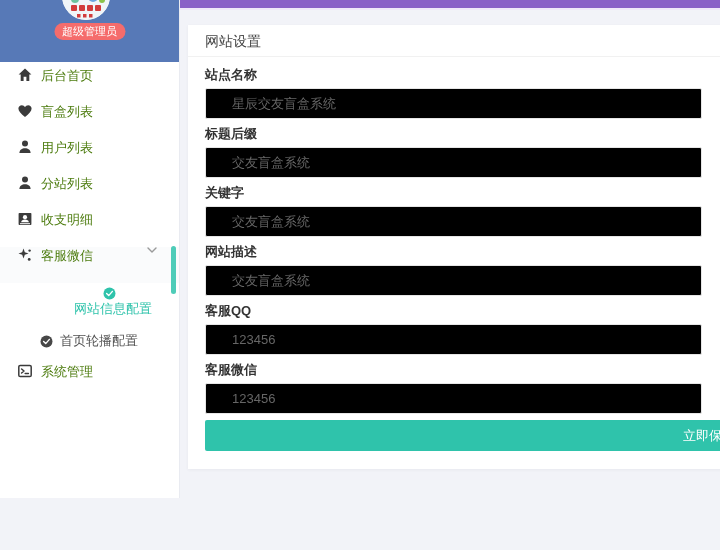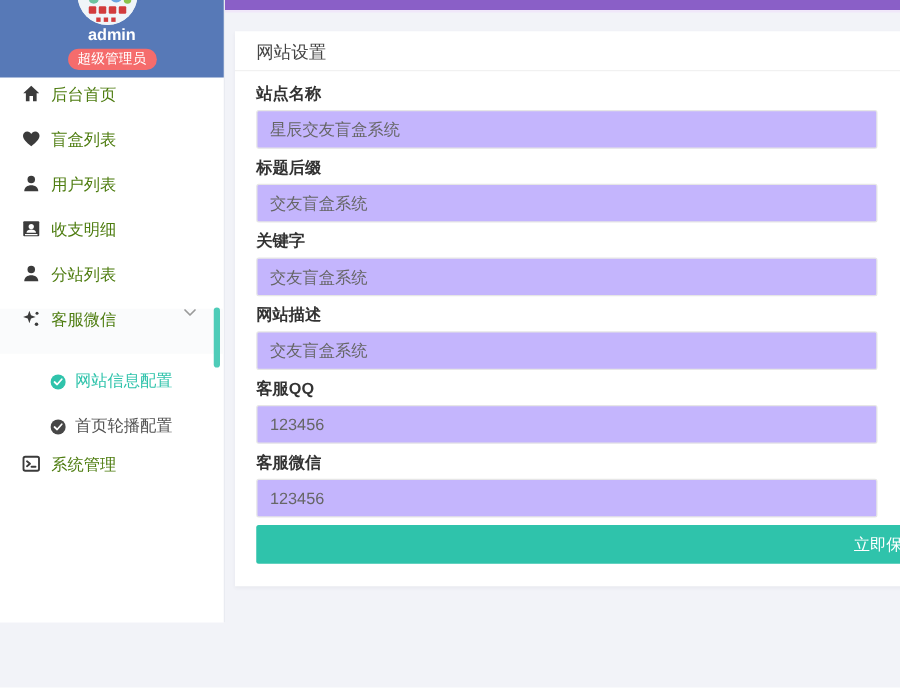--- a/index.html
+++ b/index.html
@@ -13,47 +13,47 @@
   *{margin:0;padding:0;box-sizing:border-box;}
   html,body{width:720px;height:550px;overflow:hidden;}
   body{font-family:"Liberation Sans","DejaVu Sans",sans-serif;background:var(--page-bg);}
   .screen{position:relative;width:720px;height:498px;overflow:hidden;background:var(--page-bg);}
 
   
   .sidebar{position:absolute;left:0;top:0;width:180px;height:550px;background:#fff;border-right:1px solid #e9ebf1;}
   .sidebar-header{position:relative;height:62px;background:var(--header-blue);overflow:hidden;}
   .avatar{position:absolute;left:62px;top:-28px;width:48px;height:48px;border-radius:50%;overflow:hidden;background:#eef4f8;}
   .username{position:absolute;top:20px;left:0;width:100%;text-align:center;color:#fff;font-size:13px;font-weight:700;}
-  .role-badge{position:absolute;top:39px;left:50%;transform:translateX(-50%);background:var(--badge-red);color:#fff;font-size:11px;line-height:15px;padding:1px 8px;border-radius:9px;white-space:nowrap;}
+  .role-badge{position:absolute;top:23px;left:50%;transform:translateX(-50%);background:var(--badge-red);color:#fff;font-size:11px;line-height:15px;padding:1px 8px;border-radius:9px;white-space:nowrap;}
 
   .menu{padding-top:5px;}
   .menu-item{display:flex;align-items:flex-start;height:36px;padding-left:17px;cursor:pointer;color:#4d7c0f;}
   .menu-item.expanded{background:#fafbfc;}
   .mi-icon{width:16px;height:16px;display:flex;align-items:center;justify-content:center;flex:0 0 16px;}
   .mi-icon svg{display:block;}
   .mi-label{font-size:13px;margin-left:8px;flex:1;}
   .mi-caret{margin-right:22px;display:flex;align-items:center;}
   .submenu-item{display:flex;align-items:center;height:36px;padding-left:40px;cursor:pointer;color:#525252;}
   .submenu-item.last{margin-bottom:4px;}
   .submenu-item.first{margin-top:4px;}
   .sub-icon{width:13px;height:13px;display:flex;align-items:center;justify-content:center;flex:0 0 13px;}
   .submenu-item span.sub-label{font-size:13px;margin-left:7px;}
-  .submenu-item.active{color:var(--accent-teal);}
+  .submenu-item.active{color:var(--accent-teal);flex-direction:column;}
   .scroll-thumb{position:absolute;right:3px;top:246px;width:5px;height:48px;border-radius:3px;background:var(--accent-teal);opacity:.85;}
 
   
   .main{position:absolute;left:180px;top:0;width:540px;height:550px;background:var(--page-bg);}
   .topbar{height:8px;background:var(--topbar-purple);}
   .topbar-line{height:2px;background:var(--topbar-underline);}
   .card{margin:15px 0 0 8px;width:1042px;background:#fff;box-shadow:0 1px 3px rgba(60,60,90,.06);padding-bottom:18px;}
   .card-title{height:32px;line-height:32px;padding-left:17px;font-size:14px;font-weight:400;color:#454545;border-bottom:1px solid #f1f1f1;}
   .form{padding:9px 17px 0 17px;}
   .form-group{margin-bottom:6px;}
   .form-group label{display:block;font-size:13px;font-weight:700;color:#333;line-height:18px;margin-bottom:4px;}
-  .form-group input{width:497px;height:31px;border:1px solid #e6e6e6;border-radius:2px;padding:0 10px;font-size:13px;color:#666;background:#c4b5fd;outline:none;}
+  .form-group input{width:497px;height:31px;border:1px solid #e6e6e6;border-radius:2px;padding:0 26px;font-size:13px;color:#666;background:#000000;outline:none;}
   .save-btn{display:block;width:100%;height:31px;margin-top:4px;background:var(--accent-teal);border:none;border-radius:2px;color:#fff;font-size:13px;cursor:pointer;font-family:inherit;}
 </style>
 </head>
 <body>
 
 <div class="screen">
 
   <aside class="sidebar">
     <div class="sidebar-header">
       <div class="avatar">
@@ -99,36 +99,36 @@
             <svg width="16" height="16" viewBox="0 0 16 16">
               <circle cx="8" cy="4.6" r="3" fill="#3b3b3b"></circle>
               <path d="M2.4 14 C2.4 10.8 5 9.2 8 9.2 C11 9.2 13.6 10.8 13.6 14 Z" fill="#3b3b3b"></path>
             </svg>
           </span>
           <span class="mi-label">用户列表</span>
         </div>
         <div class="menu-item">
           <span class="mi-icon">
             <svg width="16" height="16" viewBox="0 0 16 16">
+              <circle cx="8" cy="4.6" r="3" fill="#3b3b3b"></circle>
+              <path d="M2.4 14 C2.4 10.8 5 9.2 8 9.2 C11 9.2 13.6 10.8 13.6 14 Z" fill="#3b3b3b"></path>
+            </svg>
+          </span>
+          <span class="mi-label">分站列表</span>
+        </div>
+        <div class="menu-item">
+          <span class="mi-icon">
+            <svg width="16" height="16" viewBox="0 0 16 16">
               <path d="M2.4 2 H13.6 Q14.4 2 14.4 2.8 V13.2 Q14.4 14 13.6 14 H2.4 Q1.6 14 1.6 13.2 V2.8 Q1.6 2 2.4 2Z" fill="#3b3b3b"></path>
               <circle cx="8" cy="6.2" r="2.1" fill="#fff"></circle>
               <path d="M4.2 11.2 C4.2 9.4 6 8.6 8 8.6 C10 8.6 11.8 9.4 11.8 11.2Z" fill="#fff"></path>
               <rect x="3" y="12.2" width="10" height="1" fill="#fff"></rect>
             </svg>
           </span>
           <span class="mi-label">收支明细</span>
-        </div>
-        <div class="menu-item">
-          <span class="mi-icon">
-            <svg width="16" height="16" viewBox="0 0 16 16">
-              <circle cx="8" cy="4.6" r="3" fill="#3b3b3b"></circle>
-              <path d="M2.4 14 C2.4 10.8 5 9.2 8 9.2 C11 9.2 13.6 10.8 13.6 14 Z" fill="#3b3b3b"></path>
-            </svg>
-          </span>
-          <span class="mi-label">分站列表</span>
         </div>
         <div class="menu-item expanded">
           <span class="mi-icon">
             <svg width="16" height="16" viewBox="0 0 16 16">
               <path d="M6.5 1.5 L7.8 5.2 L11.5 6.5 L7.8 7.8 L6.5 11.5 L5.2 7.8 L1.5 6.5 L5.2 5.2 Z" fill="#3b3b3b"></path>
               <circle cx="12.6" cy="3.6" r="1.2" fill="#3b3b3b"></circle>
               <circle cx="12.2" cy="12.4" r="1.4" fill="#3b3b3b"></circle>
             </svg>
           </span>
           <span class="mi-label">客服微信</span>

